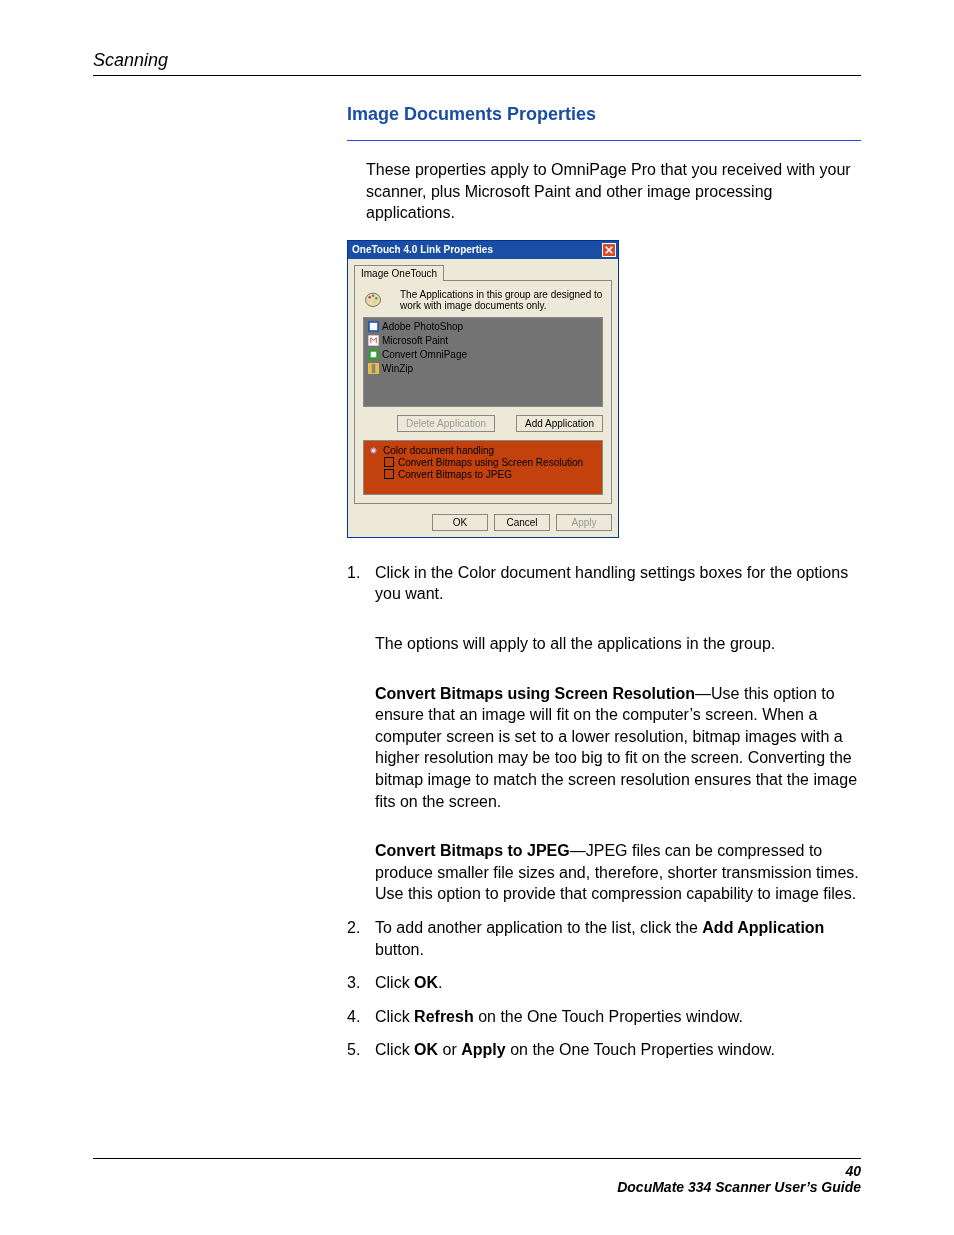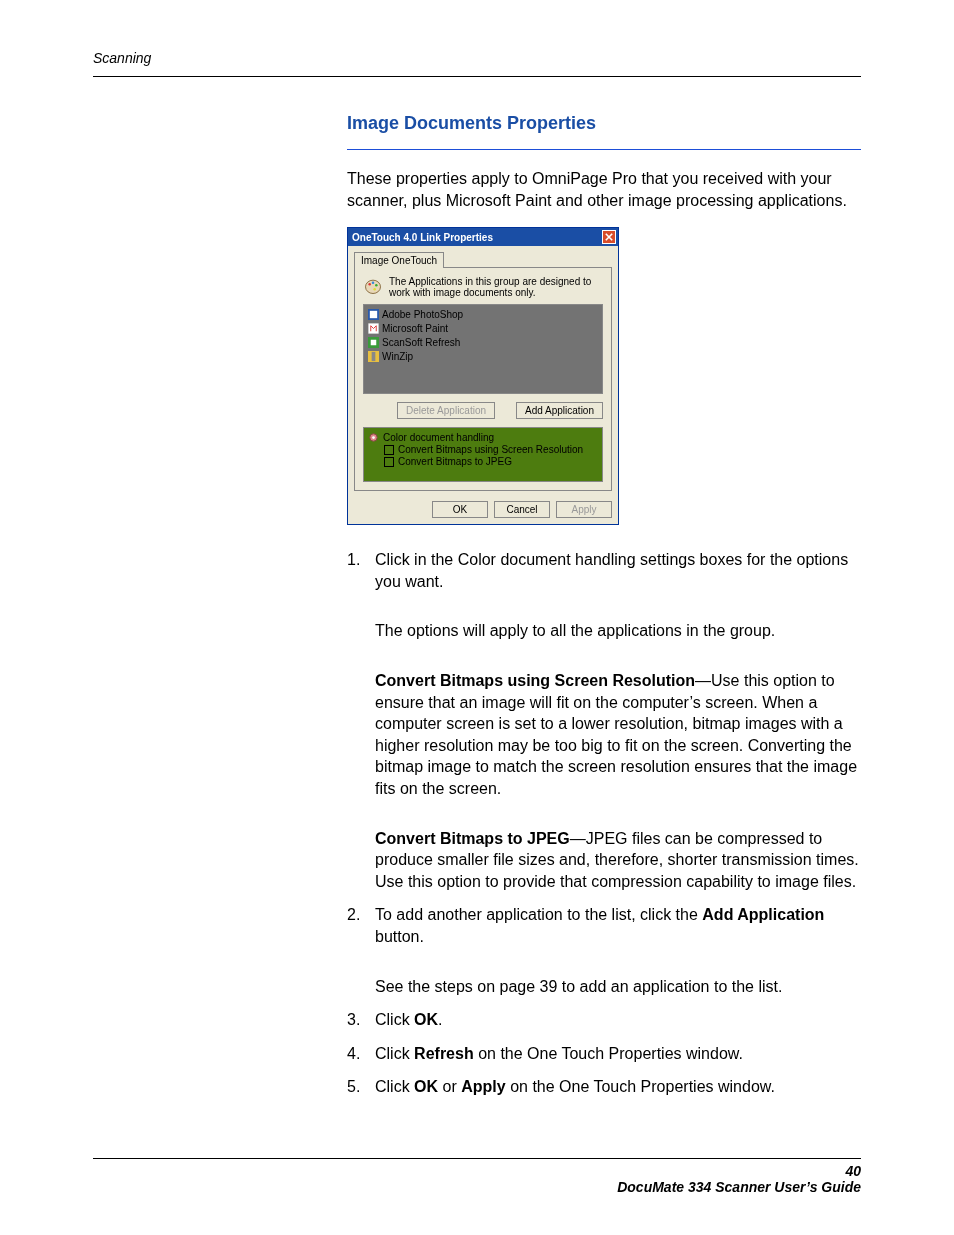--- a/index.html
+++ b/index.html
@@ -12,41 +12,42 @@
     color: #000;
   }
   .page {
     padding: 50px 93px 40px 93px;
     height: 100%;
     display: flex;
     flex-direction: column;
   }
   .running-header {
     font-style: italic;
-    font-size: 14px;
+    font-size: 18px;
     border-bottom: 1px solid #000;
-    padding-bottom: 10px;
-    margin-bottom: 36px;
+    padding-bottom: 4px;
+    margin-bottom: 28px;
   }
   .content {
     margin-left: 254px;
     flex: 1;
   }
   .h2 {
     color: #1a4ea5;
     font-weight: bold;
     font-size: 18px;
     border-bottom: 1px solid #1d4ed8;
     padding-bottom: 15px;
     margin-bottom: 18px;
   }
   .body-p {
     font-size: 16px;
     line-height: 1.35;
     margin-bottom: 16px;
+    margin-left: 19px;
   }
   .dialog-wrap {
     display: flex;
     justify-content: flex-start;
     margin: 8px 0 24px 0;
   }
   .dialog {
     width: 272px;
     border: 1px solid #003399;
     background: #ece9d8;
@@ -92,21 +93,21 @@
   }
   .tabpanel {
     margin: 0 6px 6px 6px;
     border: 1px solid #888;
     background: #ece9d8;
     padding: 8px;
     margin-top: -1px;
   }
   .group-desc {
     display: flex;
-    gap: 6px;
+    gap: 17px;
     margin-bottom: 6px;
   }
   .paint-icon {
     width: 20px; height: 20px; flex-shrink: 0;
   }
   .app-list {
     background: #737373;
     border: 1px solid #888;
     height: 90px;
     padding: 2px 4px;
@@ -122,21 +123,21 @@
     font-family: Tahoma, sans-serif;
     font-size: 10px;
     background: #ece9d8;
     border: 1px solid #888;
     padding: 2px 8px;
     min-width: 84px;
     text-align: center;
   }
   .winbtn.disabled { color: #999; }
   .opt-box {
-    background: #4d7c0f;
+    background: #c2410c;
     border: 1px solid #888;
     padding: 4px 4px 14px 4px;
     margin-top: 8px;
     font-size: 10px;
   }
   .opt-head { display: flex; align-items: center; gap: 4px; }
   .opt-line { display: flex; align-items: center; gap: 4px; margin-left: 16px; margin-top: 1px;}
   .chk {
     width: 10px; height: 10px; border: 1px solid #000; flex-shrink: 0;
   }
@@ -225,21 +226,21 @@
                     <rect width="12" height="12" fill="#fff" stroke="#888"></rect>
                     <path d="M3 9 L3 3 L6 6 L9 3 L9 9" stroke="#d33" fill="none"></path>
                   </svg></span>
               <span>Microsoft Paint</span>
             </div>
             <div class="app-row">
               <span class="micro-icon"><svg viewBox="0 0 12 12">
                     <rect width="12" height="12" fill="#3a9a3a"></rect>
                     <rect x="3" y="3" width="6" height="6" fill="#fff"></rect>
                   </svg></span>
-              <span>ScanSoft Refresh</span>
+              <span>Convert OmniPage</span>
             </div>
             <div class="app-row">
               <span class="micro-icon"><svg viewBox="0 0 12 12">
                     <rect width="12" height="12" fill="#e8c040"></rect>
                     <rect x="4" y="1" width="4" height="10" fill="#888"></rect>
                   </svg></span>
               <span>WinZip</span>
             </div>
           </div>
           <div class="btn-row">
@@ -274,21 +275,20 @@
 
     <ol class="steps">
       <li>
         <span>Click in the Color document handling settings boxes for the options you want.</span>
         <p>The options will apply to all the applications in the group.</p>
         <p><b>Convert Bitmaps using Screen Resolution</b><span>—Use this option to ensure that an image will fit on the computer’s screen. When a computer screen is set to a lower resolution, bitmap images with a higher resolution may be too big to fit on the screen. Converting the bitmap image to match the screen resolution ensures that the image fits on the screen.</span></p>
         <p><b>Convert Bitmaps to JPEG</b><span>—JPEG files can be compressed to produce smaller file sizes and, therefore, shorter transmission times. Use this option to provide that compression capability to image files.</span></p>
       </li>
       <li>
         <span>To add another application to the list, click the </span><b>Add Application</b><span> button.</span>
-        <p>See the steps on page 39 to add an application to the list.</p>
       </li>
       <li>
         <span>Click </span><b>OK</b><span>.</span>
       </li>
       <li>
         <span>Click </span><b>Refresh</b><span> on the One Touch Properties window.</span>
       </li>
       <li>
         <span>Click </span><b>OK</b><span> or </span><b>Apply</b><span> on the One Touch Properties window.</span>
       </li>

